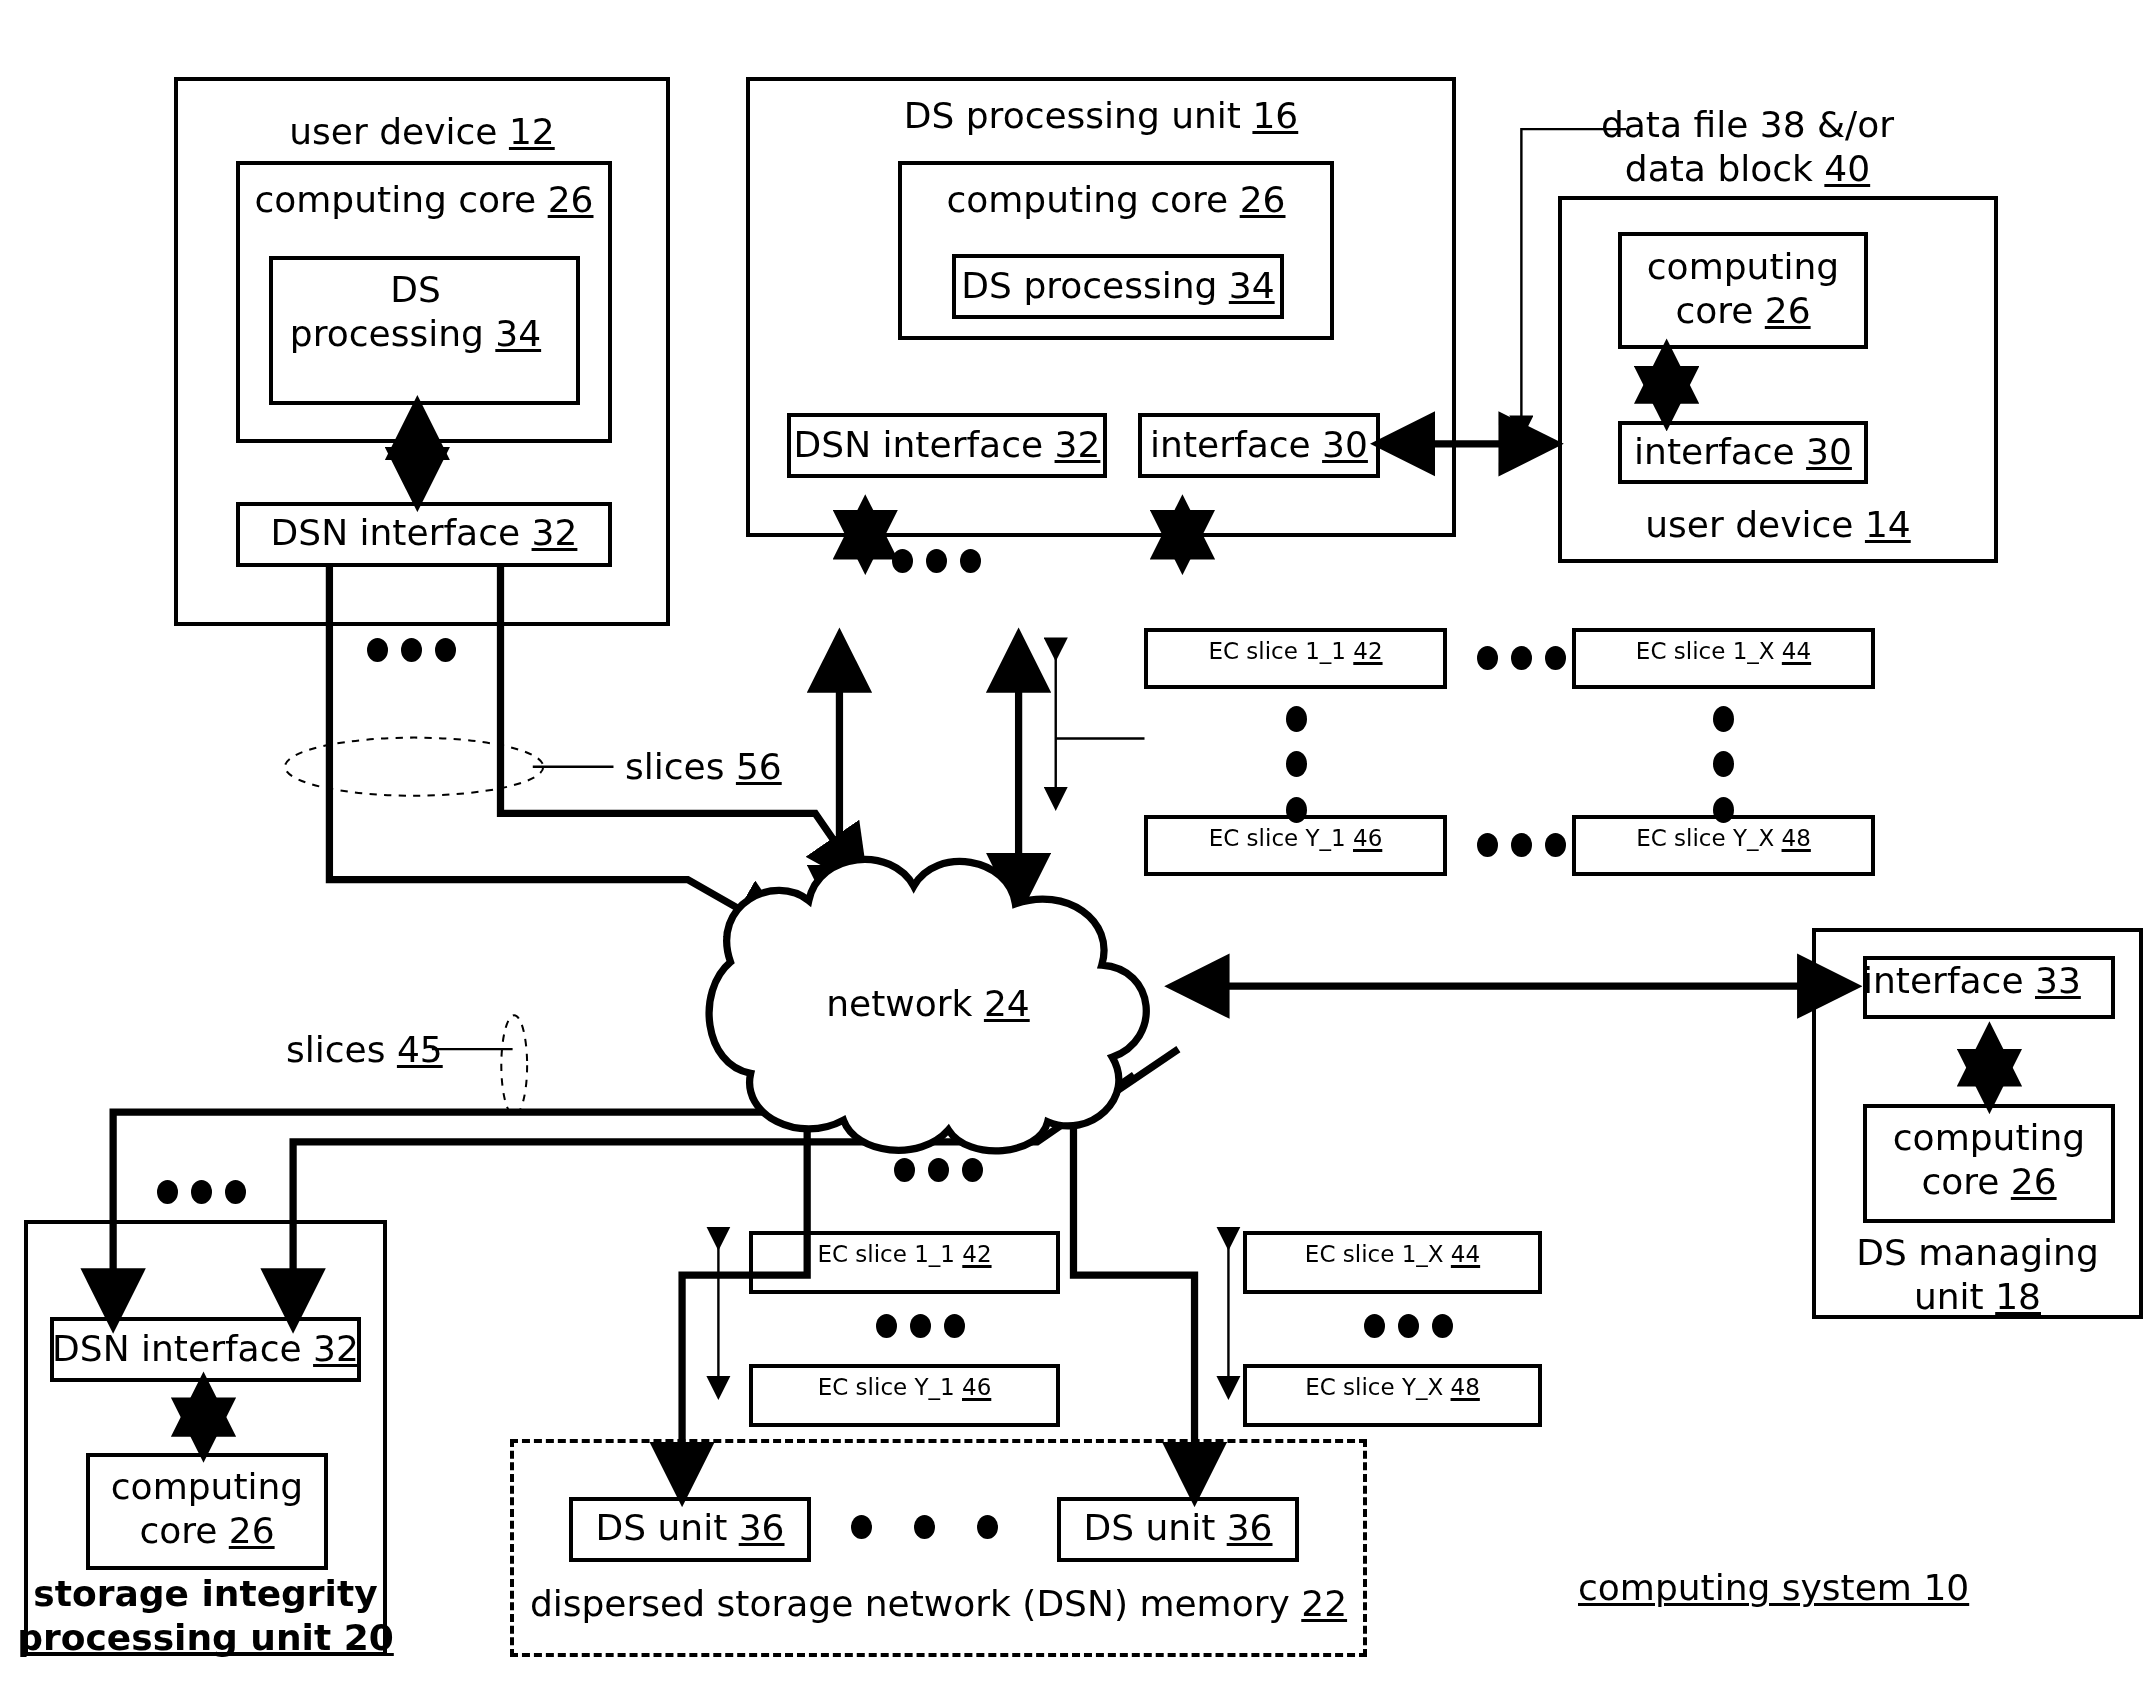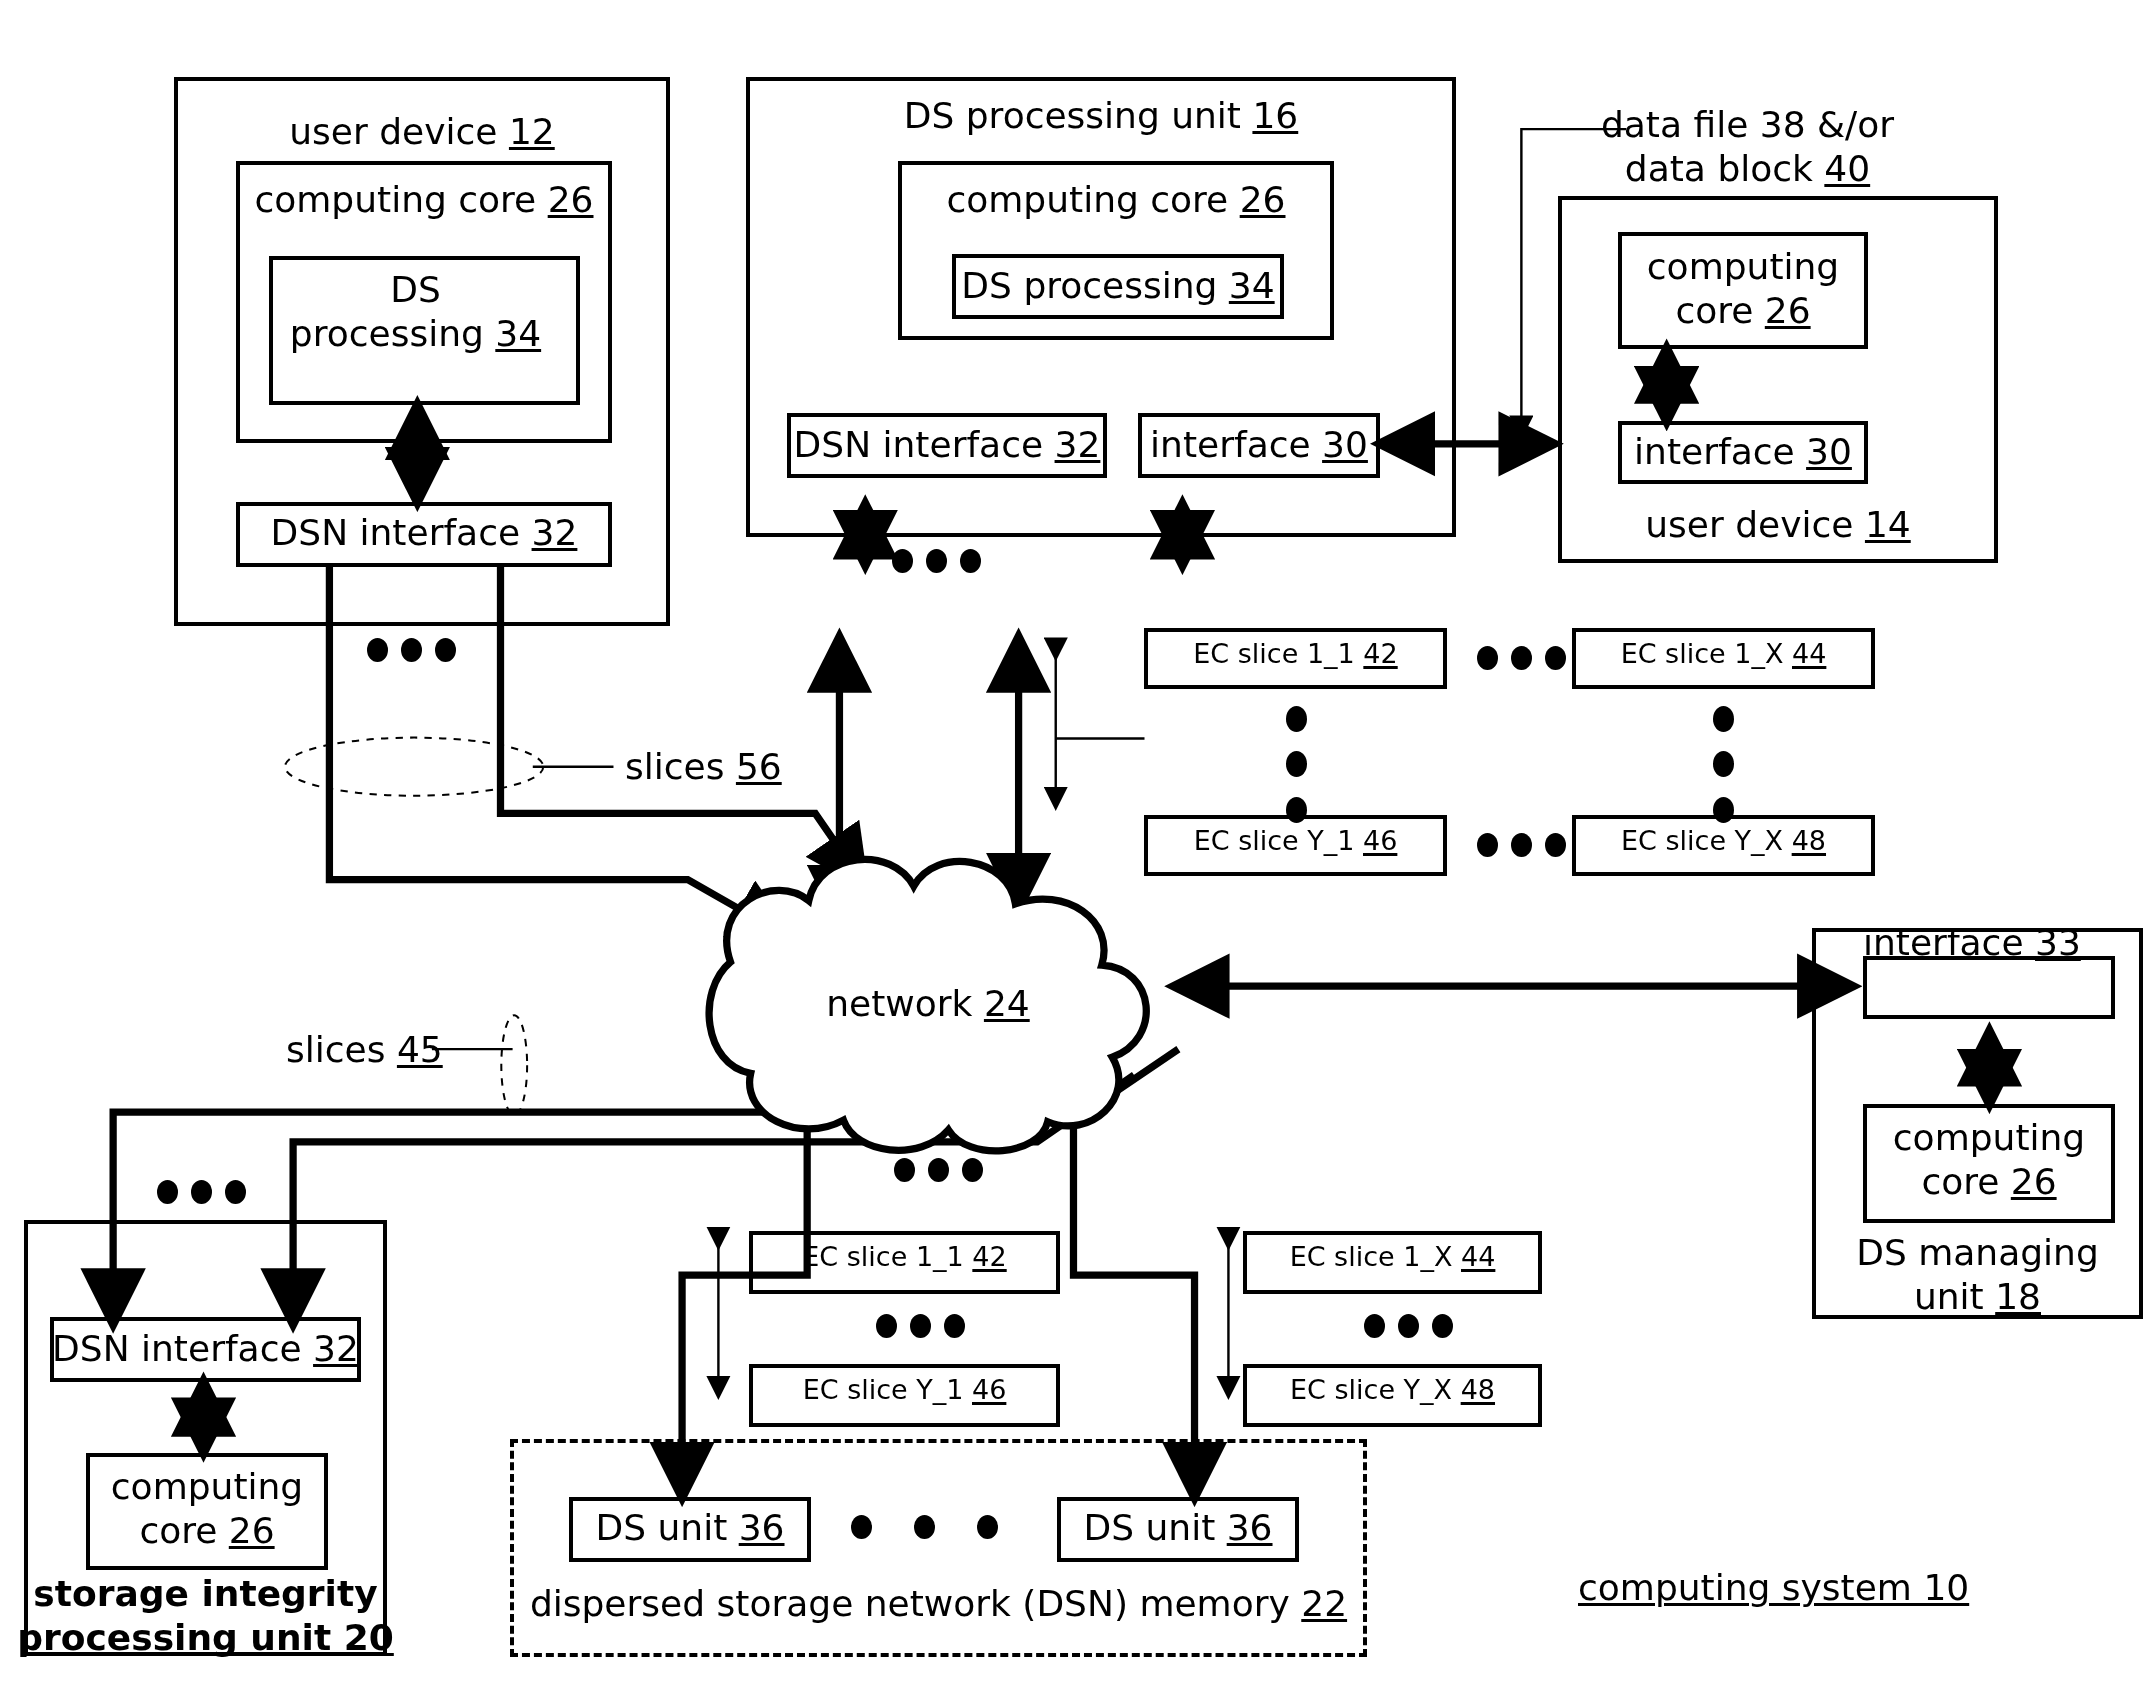--- a/index.html
+++ b/index.html
@@ -9,21 +9,21 @@
 
   .box{position:absolute;border:4.8px solid #000;background:transparent;box-sizing:border-box;}
   .box.thin{border-width:4px;}
   .box.dashed{border-style:dashed;border-width:4px;}
 
   .lbl{position:absolute;color:#000;white-space:nowrap;line-height:1.18;}
   .ctr{text-align:center;}
   .u{text-decoration:underline;text-underline-offset:3.2px;text-decoration-thickness:3.2px;}
 
   .f-title{font-size:36px;}
-  .f-slice{font-size:27px;text-align:center;}
+  .f-slice{font-size:23px;text-align:center;}
 
   .dots{position:absolute;display:flex;align-items:center;}
   .dots i{display:block;background:#000;border-radius:50%;}
   .dots.h i{width:21px;height:24px;margin-right:13px;}
   .dots.v{flex-direction:column;}
   .dots.v i{width:21px;height:26px;margin-bottom:19.4px;}
 
   .wrap{position:absolute;text-align:center;line-height:1.22;}
 </style>
 </head>
@@ -207,21 +207,21 @@
   <div class="box thin" style="left:1572px;top:815px;width:303px;height:61px;"></div>
   <div class="lbl f-slice ctr" style="left:1572px;top:825px;width:303px;">EC slice Y_X <span class="u">48</span></div>
 
   <div class="lbl f-title ctr" style="left:807px;top:983px;width:242px;">network <span class="u">24</span></div>
 
   <div class="lbl f-title" style="left:286px;top:1029px;">slices <span class="u">45</span></div>
 
   <div class="box" style="left:1812px;top:928px;width:331px;height:391px;"></div>
 
   <div class="box thin" style="left:1863px;top:956px;width:252px;height:63px;"></div>
-  <div class="lbl f-title ctr" style="left:1863px;top:922px;width:216px;">interface <span class="u">33</span></div>
+  <div class="lbl f-title ctr" style="left:1863px;top:960px;width:216px;">interface <span class="u">33</span></div>
 
   <div class="box thin" style="left:1863px;top:1104px;width:252px;height:119px;"></div>
   <div class="wrap f-title" style="left:1863px;top:1116px;width:252px;">
     <span>computing</span><br>
     <span>core <span class="u">26</span></span>
   </div>
 
   <div class="wrap f-title" style="left:1812px;top:1231px;width:331px;">
     <span>DS managing</span><br>
     <span>unit <span class="u">18</span></span>

